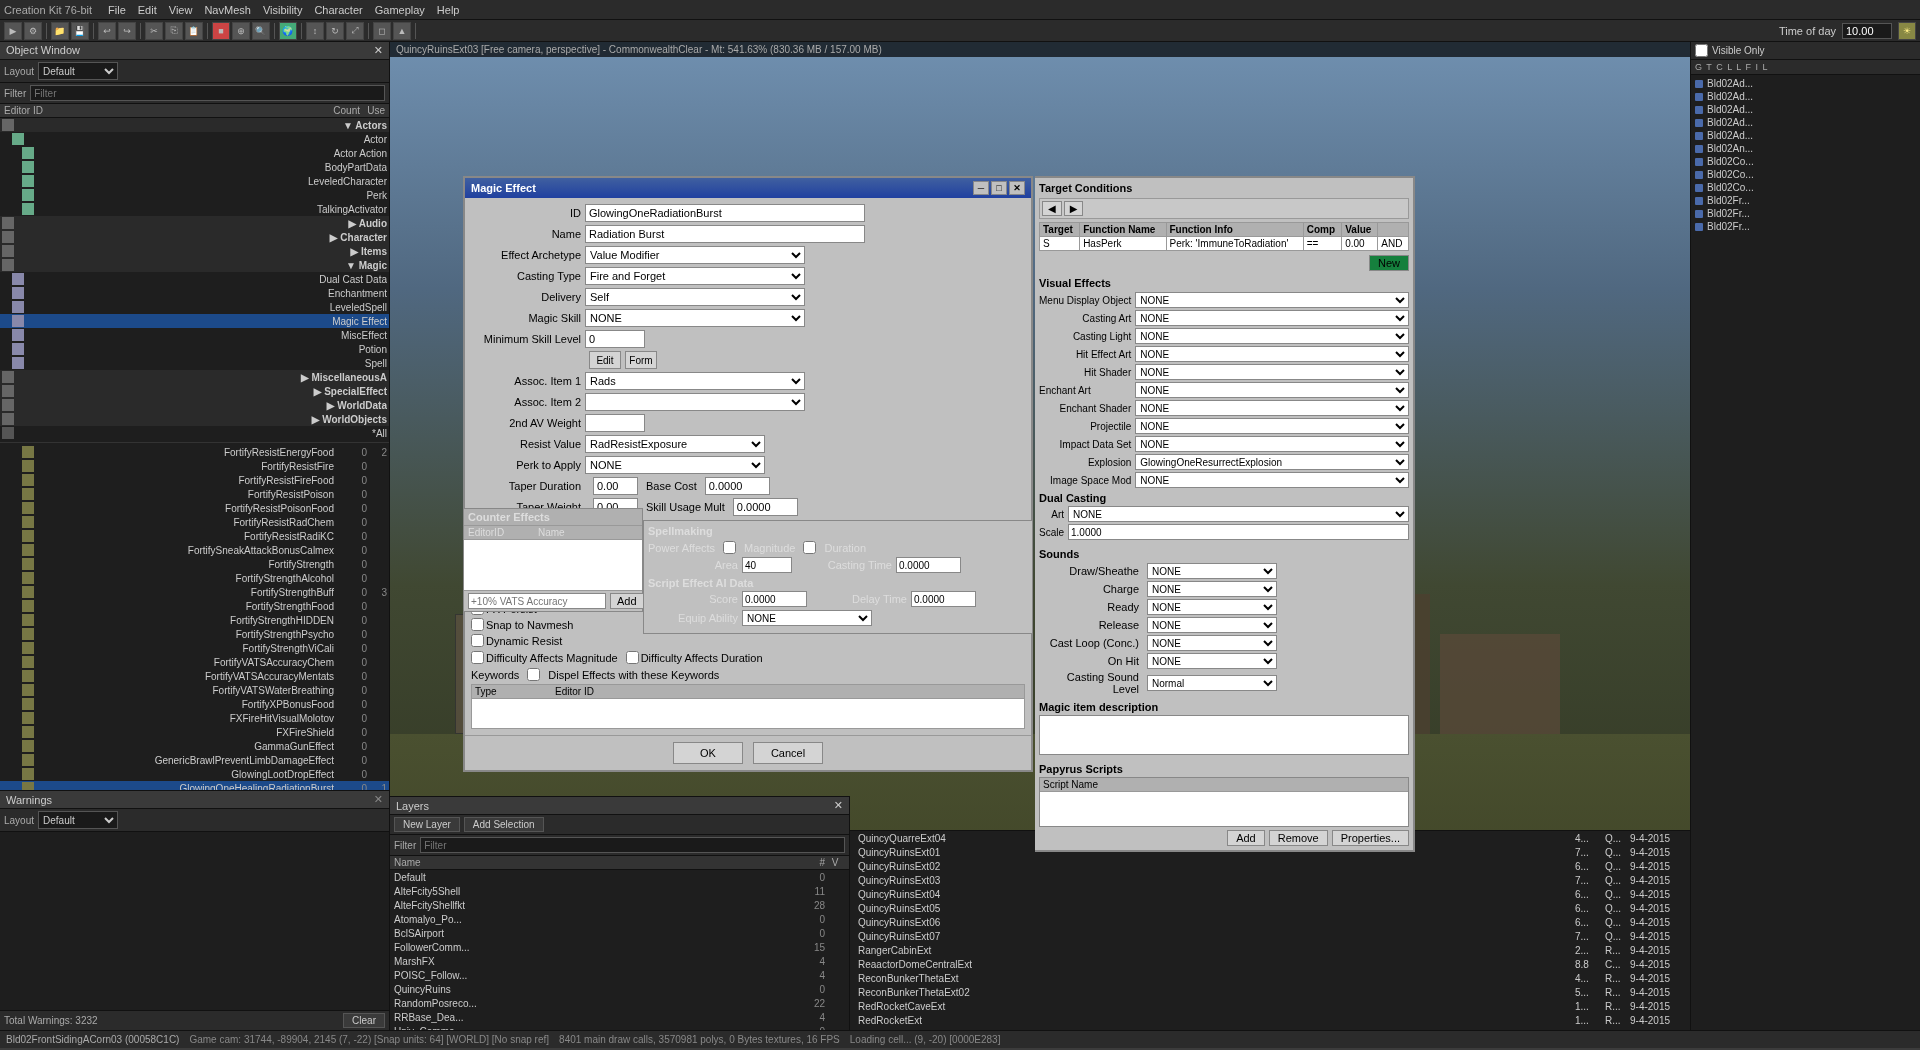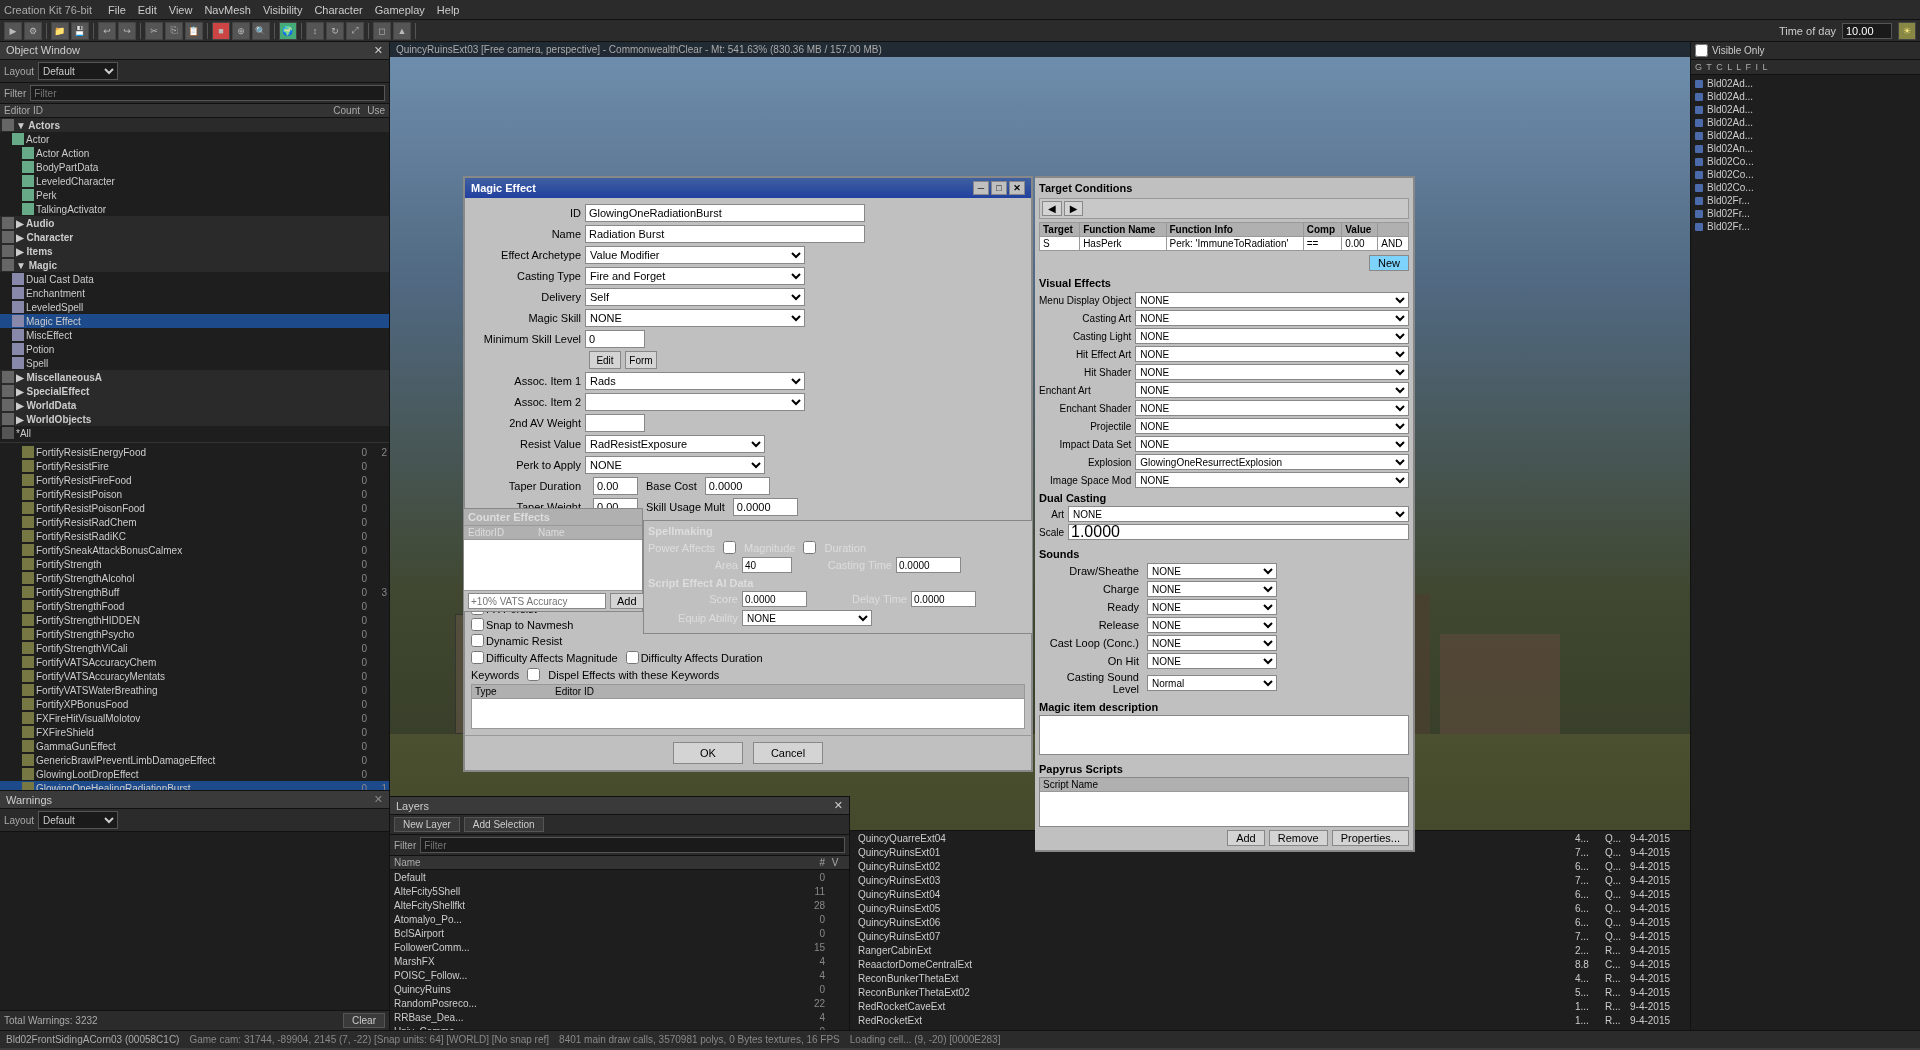--- a/index.html
+++ b/index.html
@@ -28,21 +28,21 @@
     #filter-row { display: flex; align-items: center; padding: 2px 4px; gap: 4px; border-bottom: 1px solid #111; }
     #filter-row input { flex: 1; background: #1a1a1a; border: 1px solid #555; color: #ccc; font-size: 10px; height: 16px; padding: 0 3px; }
     #tree-header { display: flex; padding: 1px 4px; background: #333; border-bottom: 1px solid #111; font-size: 10px; color: #aaa; }
     #tree-header span:first-child { flex: 1; }
     #tree-header span:nth-child(2) { width: 40px; text-align: right; }
     #tree-header span:nth-child(3) { width: 25px; text-align: right; }
     #tree-body { flex: 1; overflow-y: auto; overflow-x: hidden; background: #1e1e1e; }
     .tree-item { display: flex; align-items: center; padding: 0 2px; height: 14px; cursor: pointer; }
     .tree-item.selected { background: #1c4a8a; }
     .tree-item .icon { width: 12px; height: 12px; margin-right: 2px; display: inline-block; background: #888; flex-shrink: 0; }
-    .tree-item .label { flex: 1; font-size: 10px; color: #ccc; white-space: nowrap; overflow: hidden; }
+    .tree-item .label { flex: 1; font-size: 10px; color: #ccc; white-space: nowrap; overflow: hidden; text-align: right; }
     .tree-item .count { width: 35px; text-align: right; font-size: 10px; color: #888; padding-right: 2px; }
     .tree-item .flag { width: 18px; text-align: right; font-size: 10px; color: #888; }
     .tree-category { font-weight: bold; color: #bbb; background: #2a2a2a; }
     .tree-indent-1 { padding-left: 12px; }
     .tree-indent-2 { padding-left: 22px; }
 
     
     #warnings-panel { height: 240px; background: #2b2b2b; border-top: 1px solid #111; display: flex; flex-direction: column; }
     #warnings-title { background: #3a3a3a; padding: 2px 6px; font-size: 11px; color: #ccc; border-bottom: 1px solid #111; display: flex; justify-content: space-between; align-items: center; }
     #warnings-title .close-btn { cursor: pointer; color: #888; }
@@ -138,21 +138,21 @@
       z-index: 100;
       font-size: 11px;
       color: #000;
       padding: 4px;
     }
     #tc-header { font-weight: bold; margin-bottom: 4px; }
     #tc-table { width: 100%; border-collapse: collapse; font-size: 10px; }
     #tc-table th { background: #b0b0b0; border: 1px solid #999; padding: 1px 3px; text-align: left; }
     #tc-table td { border: 1px solid #999; padding: 1px 3px; background: #fff; }
     #tc-buttons { display: flex; justify-content: flex-end; margin-top: 4px; }
-    #tc-buttons button { background: #7dd3fc; border: 1px solid #888; padding: 1px 8px; cursor: pointer; font-size: 11px; }
+    #tc-buttons button { background: #15803d; border: 1px solid #888; padding: 1px 8px; cursor: pointer; font-size: 11px; }
     #sounds-section { margin-top: 8px; font-size: 11px; }
     .sounds-label { width: 100px; text-align: right; margin-right: 4px; font-size: 11px; }
     .sounds-select { width: 130px; height: 16px; background: #fff; border: 1px solid #888; font-size: 10px; }
     #magic-desc { margin-top: 6px; }
     #magic-desc-label { font-weight: bold; font-size: 11px; margin-bottom: 2px; }
     #magic-desc-area { width: 100%; height: 40px; background: #fff; border: 1px solid #888; font-size: 10px; padding: 2px; resize: none; }
     #papyrus-section { margin-top: 6px; }
     #papyrus-header { font-weight: bold; font-size: 11px; margin-bottom: 2px; }
     #papyrus-table-area { height: 50px; background: #fff; border: 1px solid #888; overflow-y: auto; }
     #papyrus-table-header { display: flex; background: #b0b0b0; border-bottom: 1px solid #999; padding: 1px 3px; font-size: 10px; }
@@ -1088,21 +1088,21 @@
     <select style="height:16px;font-size:10px;background:#fff;border:1px solid #888;"><option>GlowingOneResurrectExplosion</option></select>
     <span style="font-size:10px;text-align:right;">Image Space Mod</span>
     <select style="height:16px;font-size:10px;background:#fff;border:1px solid #888;"><option>NONE</option></select>
   </div>
 
   <div style="font-size:11px;font-weight:bold;margin-bottom:2px;">Dual Casting</div>
   <div style="display:grid;grid-template-columns:auto 1fr;gap:2px 4px;align-items:center;margin-bottom:4px;">
     <span style="font-size:10px;text-align:right;">Art</span>
     <select style="height:16px;font-size:10px;background:#fff;border:1px solid #888;"><option>NONE</option></select>
     <span style="font-size:10px;text-align:right;">Scale</span>
-    <input type="text" style="height: 16px; font-size: 16px; background: rgb(255, 255, 255); border: 1px solid rgb(136, 136, 136); padding: 0px 2px;" value="1.0000">
+    <input type="text" style="height: 16px; font-size: 10px; background: rgb(255, 255, 255); border: 1px solid rgb(136, 136, 136); padding: 0px 2px;" value="1.0000">
   </div>
 
   <div id="sounds-section">
     <div style="font-weight:bold;font-size:11px;margin-bottom:3px;">Sounds</div>
     <div style="display:grid;grid-template-columns:auto 1fr;gap:2px 4px;align-items:center;">
       <span class="sounds-label">Draw/Sheathe</span>
       <select class="sounds-select"><option>NONE</option></select>
       <span class="sounds-label">Charge</span>
       <select class="sounds-select"><option>NONE</option></select>
       <span class="sounds-label">Ready</span>

